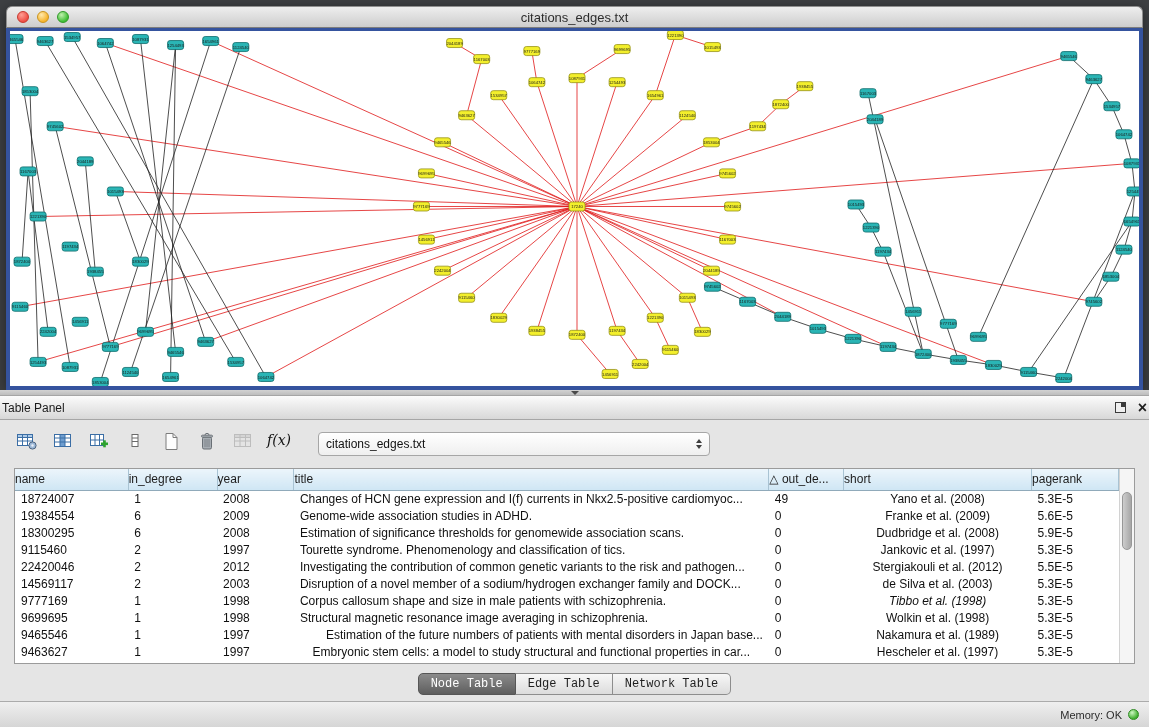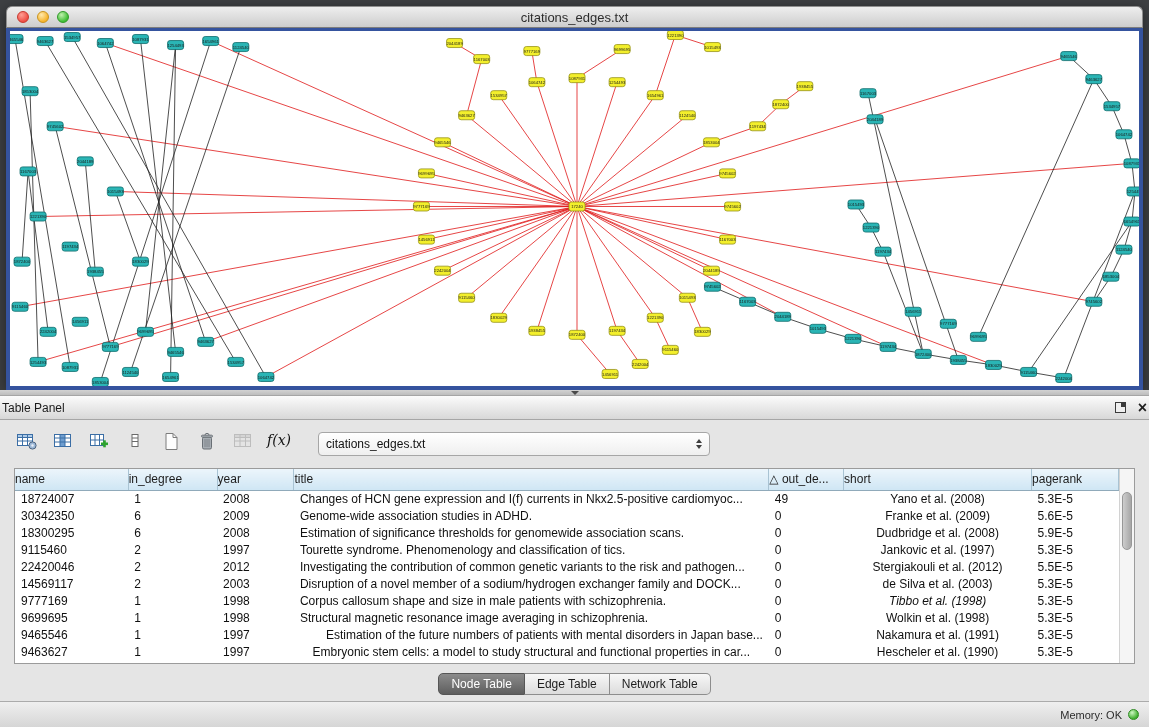--- a/index.html
+++ b/index.html
@@ -43,21 +43,21 @@
   .combo-arrows .dn{border-top:4px solid #3e3e3e}
 
   .table-wrap{position:relative;margin:4px 14px 0;background:#fff;border:1px solid #9b9b9b;height:196px;overflow:hidden;flex:none}
   table{border-collapse:collapse;table-layout:fixed;width:calc(100% - 15px);font-size:12px}
   th{background:linear-gradient(#ecf5fb,#cfe6f4);border-right:1px solid #a9c3d3;border-bottom:1px solid #90aaba;font-weight:normal;height:21px;text-align:left;color:#1c1c1c;white-space:nowrap;overflow:hidden}
   td{height:17px;padding:0 6px;white-space:nowrap;overflow:hidden;color:#101010}
   .vscroll{position:absolute;top:0;right:0;width:15px;bottom:0;background:#f5f5f5;border-left:1px solid #d2d2d2}
   .vthumb{position:absolute;top:23px;left:2px;width:10px;height:58px;border-radius:6px;background:linear-gradient(90deg,#cdcdcd,#a6a6a6);border:1px solid #979797}
 
   .tabs{display:flex;justify-content:center;align-items:center;padding:9px 0 6px;flex:none}
-  .seg{font-size:12px;font-family:Liberation Sans, sans-serif;padding:3px 12px;border:1px solid #8d8d8d;border-left-width:0;background:linear-gradient(#f7f7f7,#dcdcdc);color:#1e1e1e;cursor:default}
+  .seg{font-size:12px;font-family:Liberation Mono, monospace;padding:3px 12px;border:1px solid #8d8d8d;border-left-width:0;background:linear-gradient(#f7f7f7,#dcdcdc);color:#1e1e1e;cursor:default}
   .seg:first-child{border-left-width:1px;border-radius:5px 0 0 5px}
   .seg:last-child{border-radius:0 5px 5px 0}
   .seg.sel{background:linear-gradient(#8b8b8b,#5e5e5e);color:#fff;border-color:#565656}
 
   .statusbar{height:26px;margin-top:auto;background:linear-gradient(#efefef,#d6d6d6);border-top:1px solid #ababab;display:flex;align-items:center;justify-content:flex-end;gap:6px;padding:0 10px;font-size:11px;color:#2c2c2c;flex:none}
   .memdot{width:11px;height:11px;border-radius:50%;background:radial-gradient(circle at 35% 30%,#cdf7c2,#3fae2e 70%);border:1px solid #2d8a21}
 </style>
 </head>
 <body>
 
@@ -698,21 +698,21 @@
             <tr>
               <td style="text-align: left;">18724007</td>
               <td style="text-align: left;">1</td>
               <td style="text-align: left;">2008</td>
               <td style="text-align: left;">Changes of HCN gene expression and I(f) currents in Nkx2.5-positive cardiomyoc...</td>
               <td style="text-align: left;">49</td>
               <td style="text-align: center;">Yano et al. (2008)</td>
               <td style="text-align: left;">5.3E-5</td>
             </tr>
             <tr>
-              <td style="text-align: left;">30342350</td>
+              <td style="text-align: left;">19384554</td>
               <td style="text-align: left;">6</td>
               <td style="text-align: left; margin-top: 40px;">2009</td>
               <td style="text-align: left;">Genome-wide association studies in ADHD.</td>
               <td style="text-align: left;">0</td>
               <td style="text-align: center;">Franke et al. (2009)</td>
               <td style="text-align: left;">5.6E-5</td>
             </tr>
             <tr>
               <td style="text-align: left;">18300295</td>
               <td style="text-align: left;">6</td>
@@ -766,30 +766,30 @@
               <td style="text-align: left;">0</td>
               <td style="text-align: center;">Wolkin et al. (1998)</td>
               <td style="text-align: left;">5.3E-5</td>
             </tr>
             <tr>
               <td style="text-align: left;">9465546</td>
               <td style="text-align: left;">1</td>
               <td style="text-align: left;">1997</td>
               <td style="text-align: right; margin-left: 39px;">Estimation of the future numbers of patients with mental disorders in Japan base...</td>
               <td style="text-align: left;">0</td>
-              <td style="text-align: center;">Nakamura et al. (1991)</td>
+              <td style="text-align: center;">Nakamura et al. (1989)</td>
               <td style="text-align: left;">5.3E-5</td>
             </tr>
             <tr>
               <td style="text-align: left;">9463627</td>
               <td style="text-align: left;">1</td>
               <td style="text-align: left;">1997</td>
               <td style="text-align: center;">Embryonic stem cells: a model to study structural and functional properties in car...</td>
               <td style="text-align: left;">0</td>
-              <td style="text-align: center;">Hescheler et al. (1990)</td>
+              <td style="text-align: center;">Hescheler et al. (1997)</td>
               <td style="text-align: left;">5.3E-5</td>
             </tr>
           </tbody>
       </table>
       <div class="vscroll">
         <div class="vthumb"></div>
       </div>
     </div>
 
     <div class="tabs" id="tabs">

